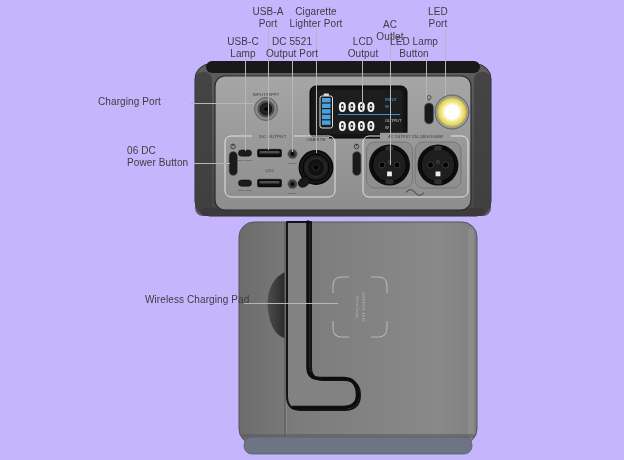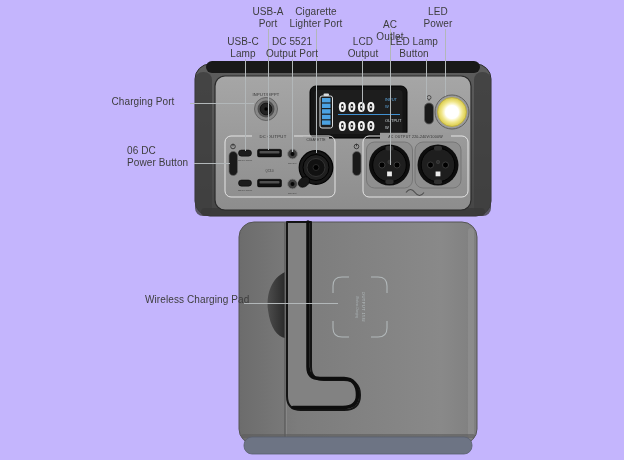--- a/index.html
+++ b/index.html
@@ -1,40 +1,40 @@
 <!DOCTYPE html>
 <html><head>
 <meta charset="utf-8">
 <style>
   html,body{margin:0;padding:0;background:#fff;}
   .stage{position:relative;width:624px;height:460px;background:#c4b5fd;overflow:hidden;
          font-family:"Liberation Sans",sans-serif;}
   .callout{position:absolute;color:#3d3d3d;font-size:10px;line-height:1.2;font-weight:500;
            white-space:pre-line;z-index:25;letter-spacing:.1px;}
   .callout.center{transform:translateX(-50%);text-align:center;}
-  .callout.rightal{text-align:center;}
+  .callout.rightal{text-align:left;}
   .lead{position:absolute;background:#b2b7b9;z-index:20;}
   .lead.v{width:1px;}
   .lead.h{height:1px;}
   svg.dev{position:absolute;z-index:10;}
   .digit{font-family:"DejaVu Sans Mono",monospace;font-weight:bold;}
 </style>
 </head>
 <body>
 
 <div class="stage">
 
   <div class="callout center" style="left:268px;top:6px">USB-A
 Port</div>
   <div class="callout center" style="left:316px;top:6px">Cigarette
 Lighter Port</div>
   <div class="callout center" style="left:390px;top:19px">AC
 Outlet</div>
   <div class="callout center" style="left:438px;top:6px">LED
-Power</div>
+Port</div>
   <div class="callout center" style="left:243px;top:36px">USB-C
 Lamp</div>
   <div class="callout center" style="left:292px;top:36px">DC 5521
 Output Port</div>
   <div class="callout center" style="left:363px;top:36px">LCD
 Output</div>
   <div class="callout center" style="left:414px;top:36px">LED Lamp
 Button</div>
 
   <div class="callout rightal" style="left:98px;top:96px;width:90px">Charging Port</div>

